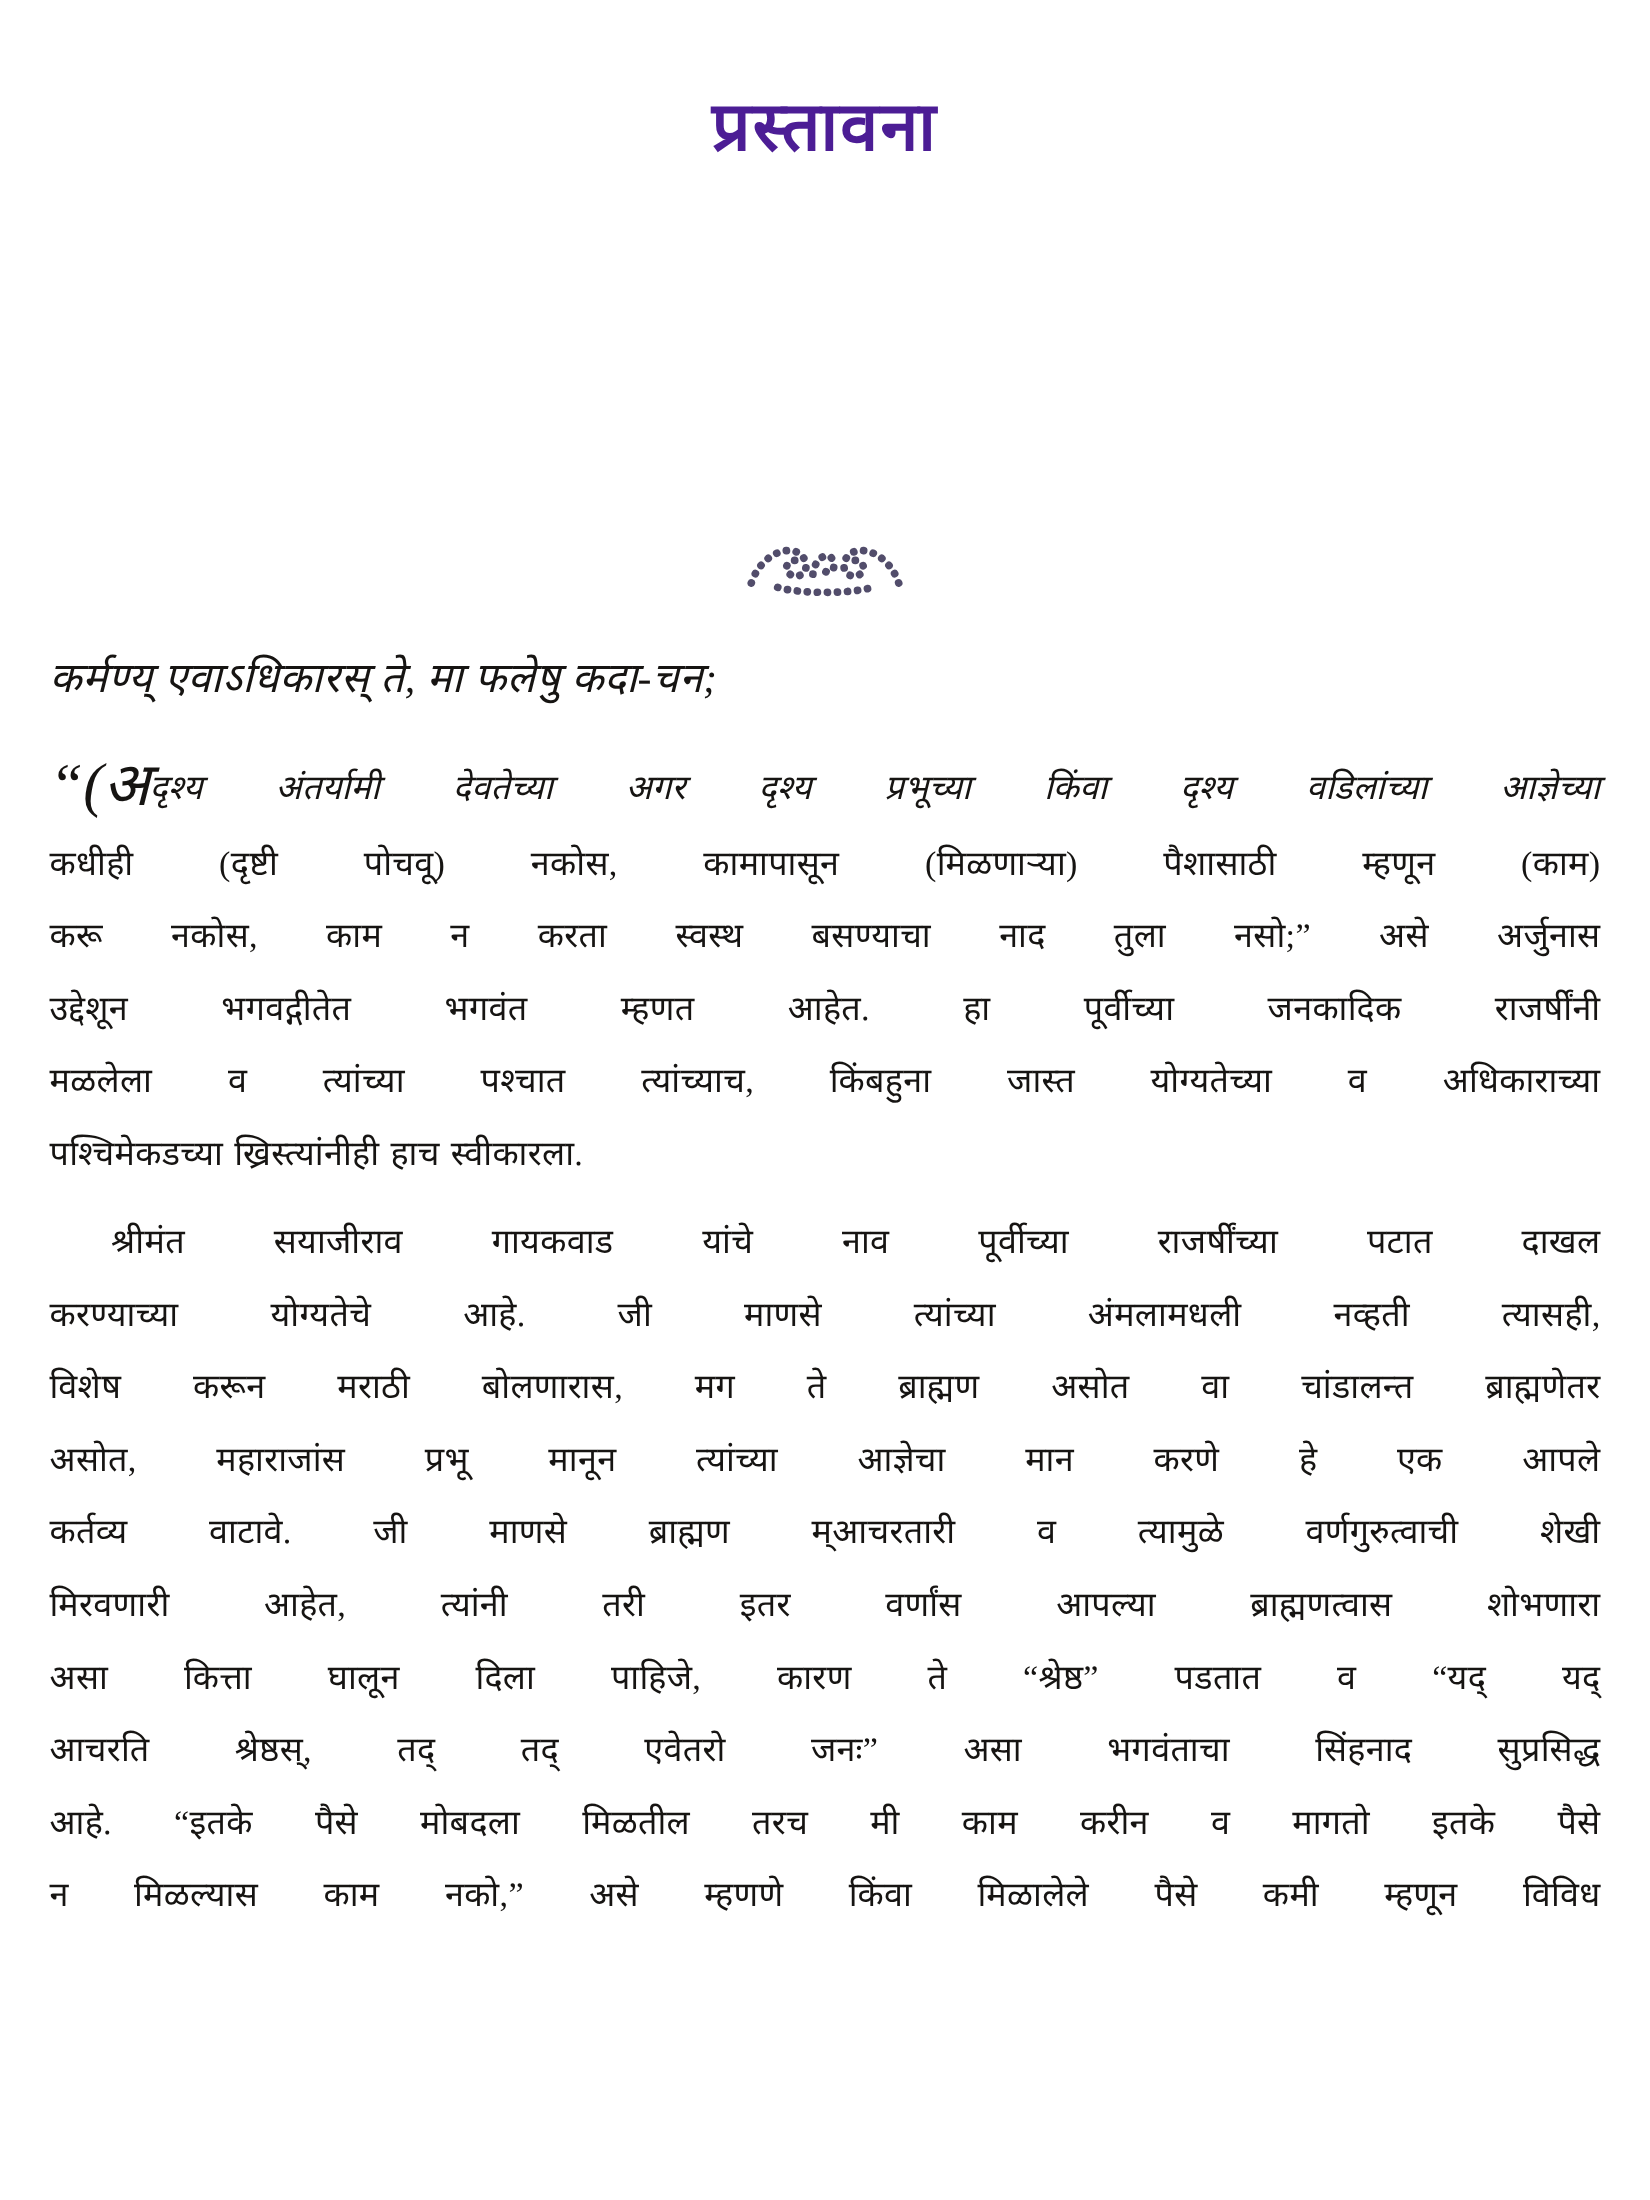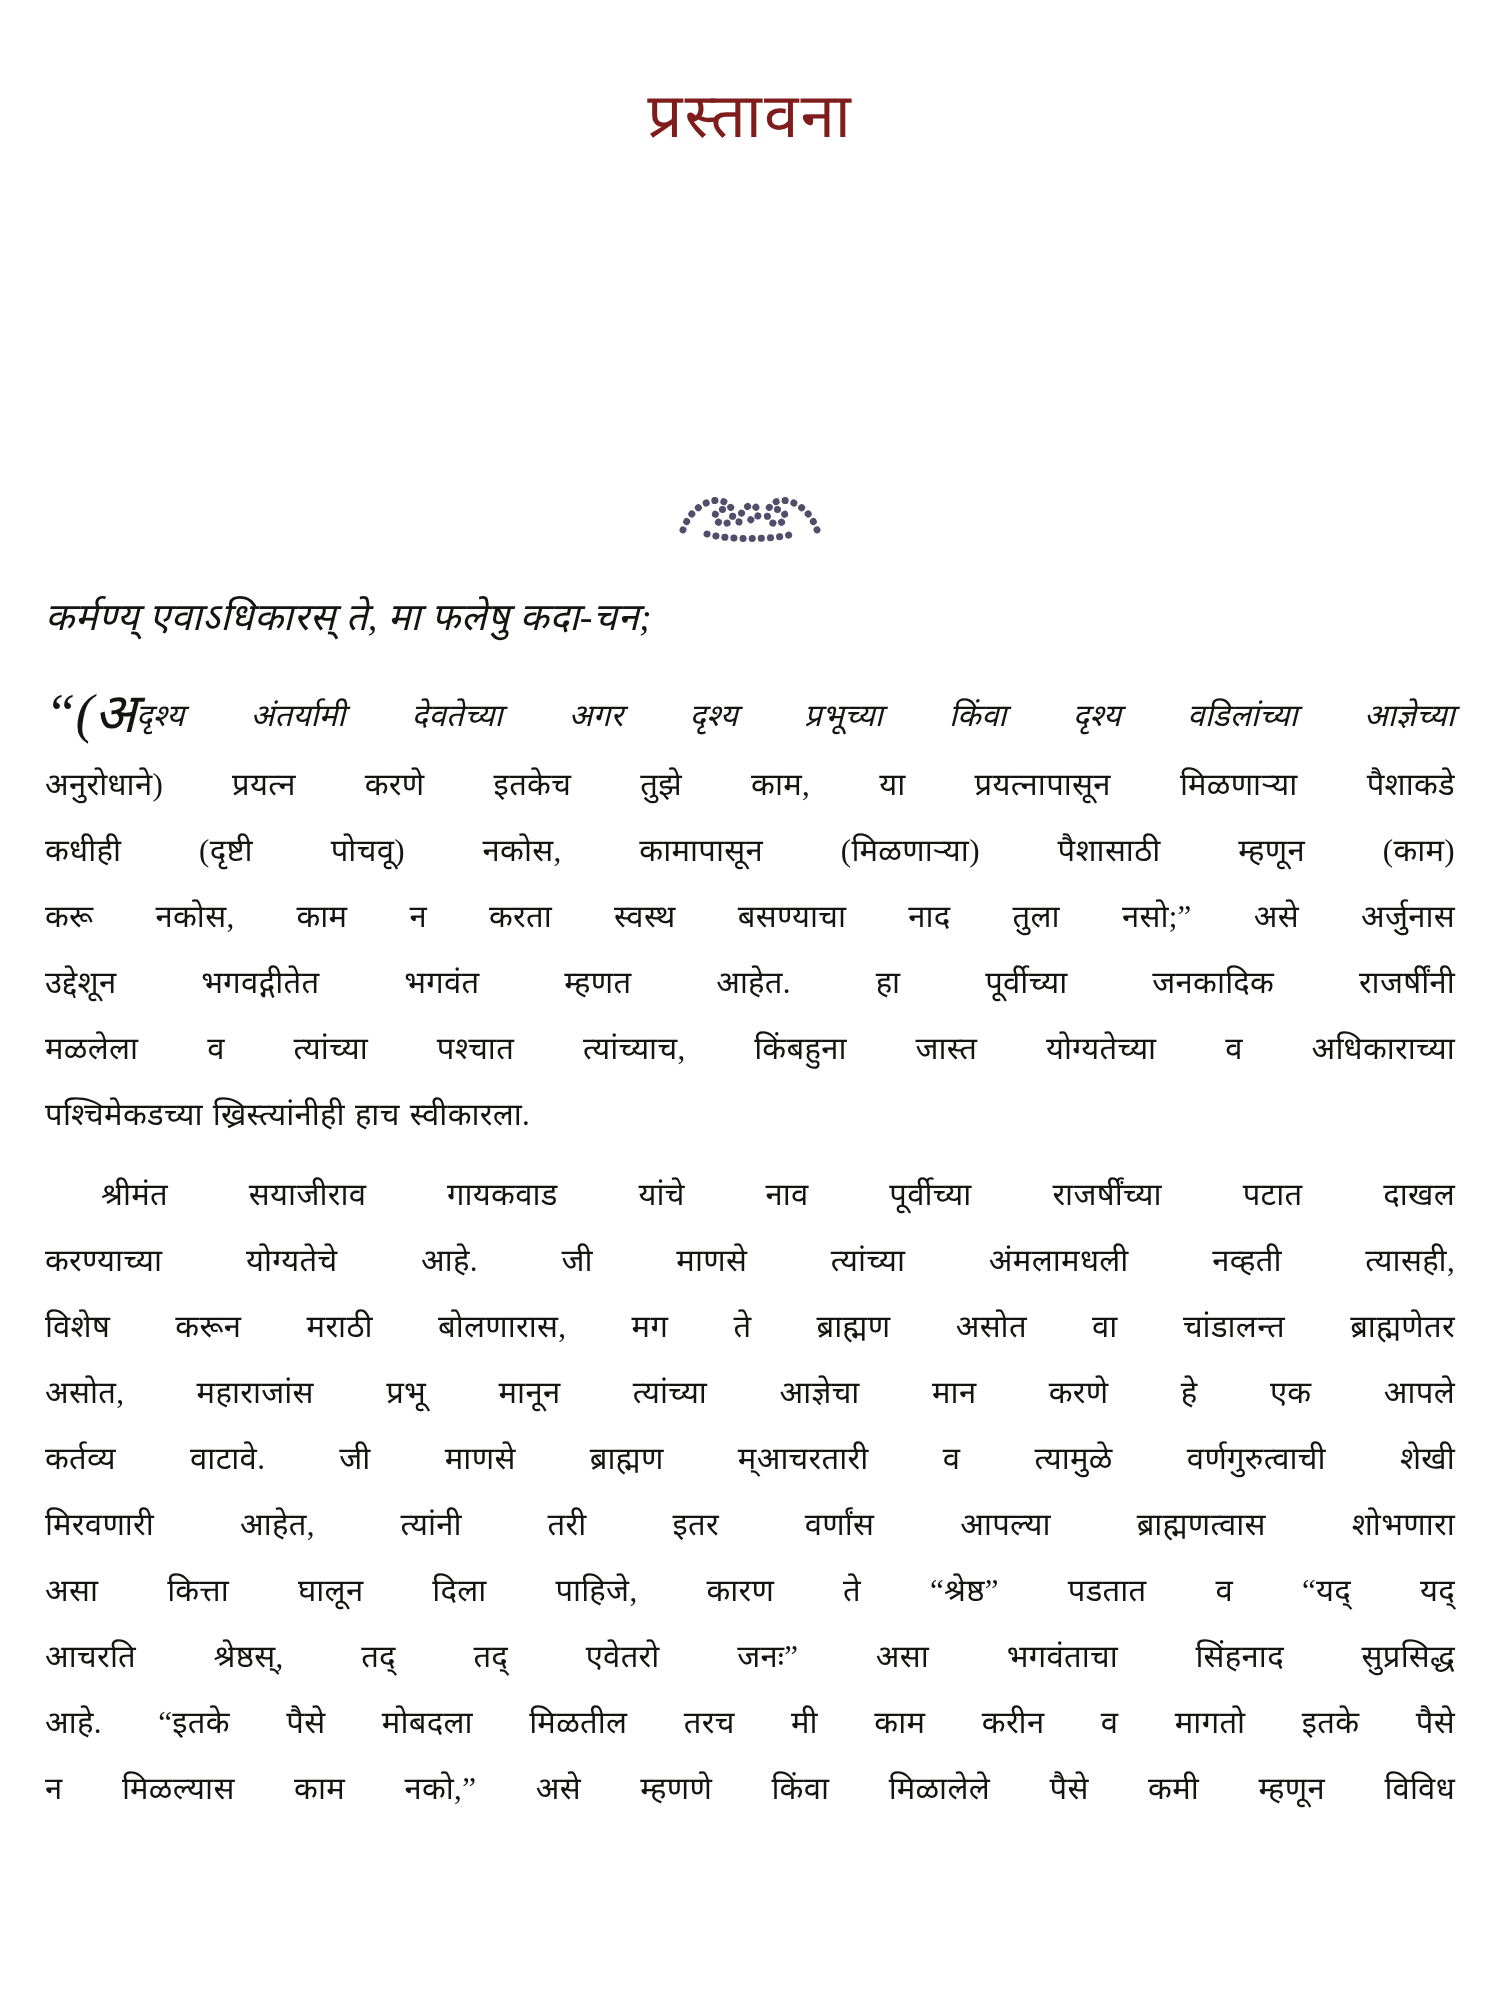--- a/index.html
+++ b/index.html
@@ -18,23 +18,23 @@
     overflow: hidden;
     box-sizing: border-box;
     padding: 0 45px;
   }
   .title {
     margin: 0;
     padding-top: 82px;
     text-align: center;
     font-size: 62px;
     line-height: 1.1;
-    font-weight: 400;
+    font-weight: 700;
     letter-spacing: 2px;
-    color: #7f1d1d;
+    color: #4c1d95;
   }
   .ornament-wrap {
     margin-top: 338px;
     text-align: center;
     height: 58px;
   }
   .verse {
     margin-top: 34px;
   }
   .verse-line {
@@ -96,21 +96,20 @@
       </svg>
     </span>
   </div>
 
   <div class="verse">
     <div class="verse-line">कर्मण्य् एवाऽधिकारस् ते, मा फलेषु कदा-चन;</div>
   </div>
 
   <div class="body-text">
     <div class="line first-line"><span class="dropcap">“(अ</span><span>दृश्य अंतर्यामी देवतेच्या अगर दृश्य प्रभूच्या किंवा दृश्य वडिलांच्या आज्ञेच्या</span></div>
-    <div class="line">अनुरोधाने) प्रयत्न करणे इतकेच तुझे काम, या प्रयत्नापासून मिळणाऱ्या पैशाकडे</div>
     <div class="line">कधीही (दृष्टी पोचवू) नकोस, कामापासून (मिळणाऱ्या) पैशासाठी म्हणून (काम)</div>
     <div class="line">करू नकोस, काम न करता स्वस्थ बसण्याचा नाद तुला नसो;” असे अर्जुनास</div>
     <div class="line">उद्देशून भगवद्गीतेत भगवंत म्हणत आहेत. हा पूर्वीच्या जनकादिक राजर्षींनी</div>
     <div class="line">मळलेला व त्यांच्या पश्चात त्यांच्याच, किंबहुना जास्त योग्यतेच्या व अधिकाराच्या</div>
     <div class="line end">पश्चिमेकडच्या ख्रिस्त्यांनीही हाच स्वीकारला.</div>
   </div>
 
   <div class="body-text para2">
     <div class="line indent">श्रीमंत सयाजीराव गायकवाड यांचे नाव पूर्वीच्या राजर्षींच्या पटात दाखल</div>
     <div class="line">करण्याच्या योग्यतेचे आहे. जी माणसे त्यांच्या अंमलामधली नव्हती त्यासही,</div>

